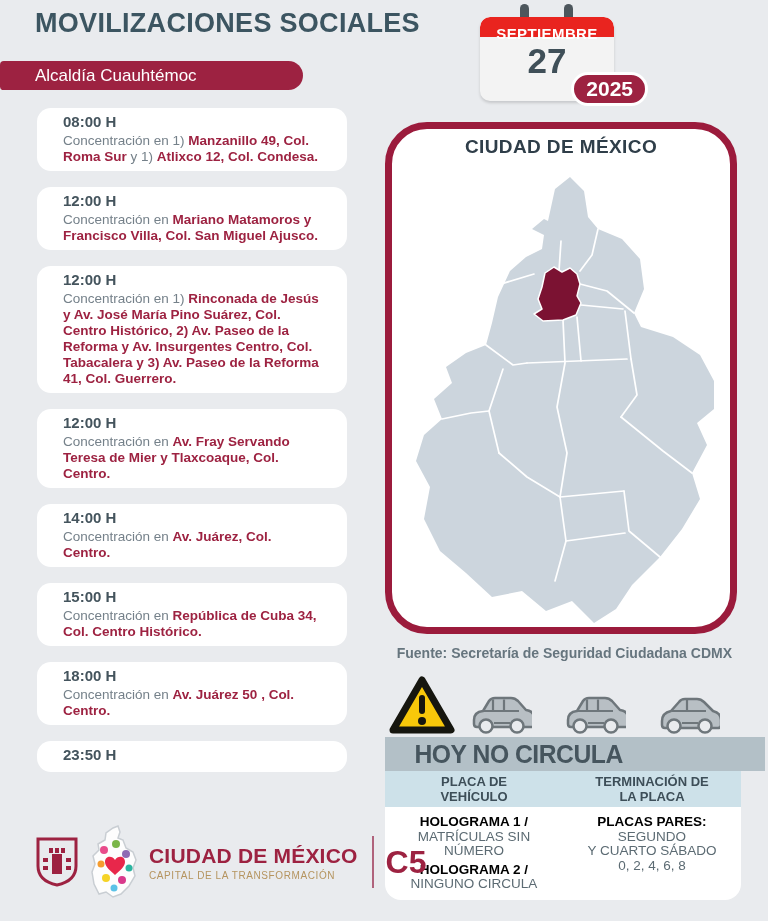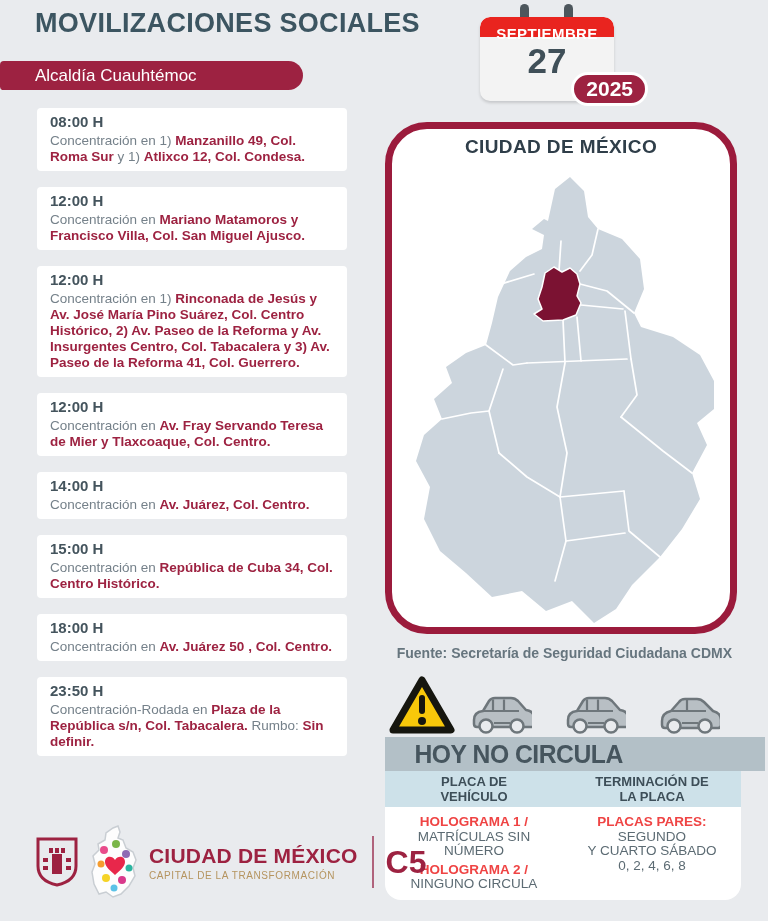--- a/index.html
+++ b/index.html
@@ -42,21 +42,21 @@
     text-align:center;font-size:35px;font-weight:bold;color:#3f4f58;line-height:48px;
   }
   .cal-year{
     position:absolute;right:-18px;bottom:-2px;
     background:#9d2241;border:3px solid #fff;border-radius:20px;
     color:#fff;font-size:21px;font-weight:bold;padding:2px 12px;
   }
 
   
   .events{left:37px;top:108px;width:310px;display:flex;flex-direction:column;gap:16px;}
-  .event-card{background:#fff;border-radius:4px;padding:5px 13px 6px;}
+  .event-card{background:#fff;border-radius:14px;padding:5px 26px 6px;}
   .event-time{font-size:15px;font-weight:bold;color:#44545d;line-height:18px;margin-bottom:2px;}
   .event-desc{font-size:13.5px;line-height:16px;}
   .event-desc .muted{color:#75818a;}
   .event-desc .accent{color:#9d2241;font-weight:bold;}
 
   
   .map-panel{
     left:385px;top:122px;width:352px;height:512px;
     background:#fff;border:7px solid #9b1b3c;border-radius:42px;
     box-sizing:border-box;
@@ -86,21 +86,21 @@
     left:385px;top:771px;width:356px;height:36px;background:#cde1e9;
     display:flex;
   }
   .hnc-col{width:50%;text-align:center;font-size:13px;font-weight:bold;color:#3d4e58;line-height:15px;
     display:flex;flex-direction:column;justify-content:center;}
   .hnc-card{
     left:385px;top:807px;width:356px;height:93px;background:#fff;
     border-radius:0 0 16px 16px;display:flex;padding-top:8px;box-sizing:border-box;
   }
   .hnc-cell{width:50%;text-align:center;font-size:13.5px;line-height:14.5px;color:#5c6b73;}
-  .hnc-cell b{color:#ef4444;text-align:center;}
+  .hnc-cell b{color:#000000;text-align:center;}
   .hnc-group{margin-bottom:4px;}
 
   
   .footer-logos{left:35px;top:822px;height:80px;display:flex;align-items:center;}
   .brand-block{margin-left:8px;}
   .brand-name{font-size:21px;font-weight:bold;color:#9d2241;letter-spacing:.2px;}
   .brand-sub{font-size:10px;color:#b5945f;letter-spacing:.6px;margin-top:2px;}
   .brand-divider{width:2px;height:52px;background:#b0637c;margin:0 12px 0 14px;}
   .c5{font-size:32px;font-weight:bold;color:#9d2241;}
 </style>
@@ -144,21 +144,20 @@
     <div class="event-card">
       <div class="event-time">15:00 H</div>
       <div class="event-desc"><span class="muted">Concentración en </span><span class="accent">República de Cuba 34, Col. Centro Histórico.</span></div>
     </div>
     <div class="event-card">
       <div class="event-time">18:00 H</div>
       <div class="event-desc"><span class="muted">Concentración en </span><span class="accent">Av. Juárez 50 , Col. Centro.</span></div>
     </div>
     <div class="event-card">
       <div class="event-time">23:50 H</div>
-      <div class="event-desc"><span class="muted">Concentración-Rodada en </span><span class="accent">Plaza de la República s/n, Col. Tabacalera. </span><span class="muted">Rumbo: </span><span class="accent">Sin definir.</span></div>
     </div>
   </div>
 
 <div class="abs map-panel">
   <div class="map-title">CIUDAD DE MÉXICO</div>
   <svg class="map-svg" width="336" height="462" viewBox="0 0 336 462">
 
     <path fill="#ccd5dd" d="
       M 155,58 L 162,26 L 177,14 L 191,28 L 195,54 L 205,66
       L 229,76 L 247,96 L 251,126 L 241,150 L 248,164

